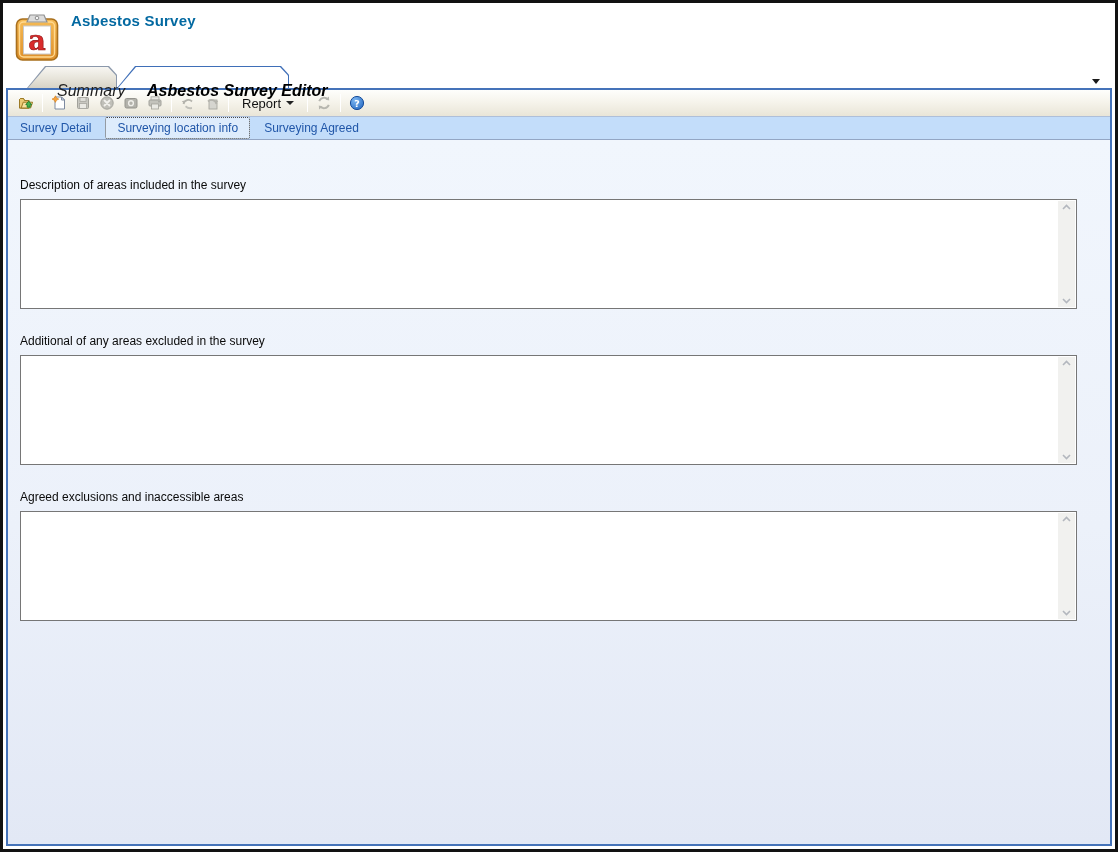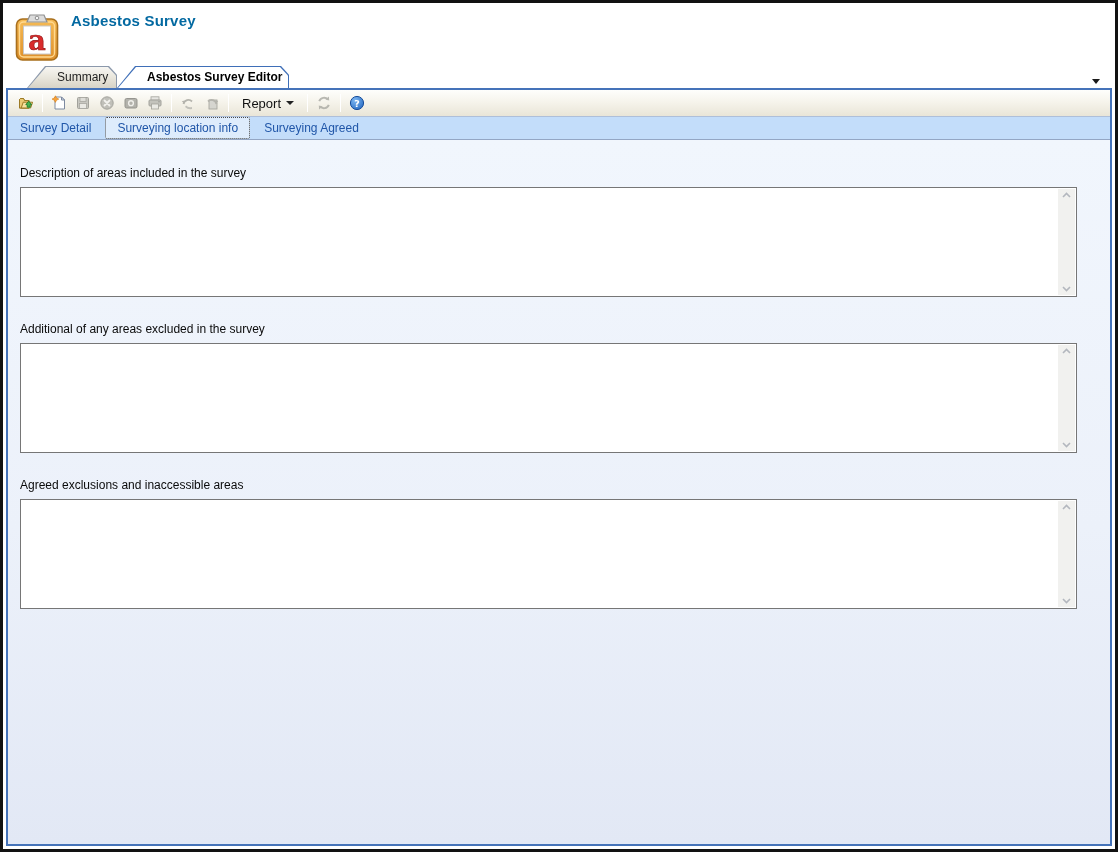--- a/index.html
+++ b/index.html
@@ -16,21 +16,21 @@
     position:absolute; left:68px; top:9px;
     font-size:15px; font-weight:bold; color:#0369a1; letter-spacing:.2px;
   }
 
   
   .tabstrip { position:absolute; left:24px; top:63px; height:22px; display:flex; align-items:flex-end; z-index:3; }
   .tab { position:relative; height:22px; }
   .tab .shape, .tab .shape-inner { position:absolute; clip-path:polygon(18px 0%, calc(100% - 8px) 0%, 100% 40%, 100% 100%, 0% 100%); }
   .tab .shape { inset:0; }
   .tab .shape-inner { left:1px; right:1px; top:1px; bottom:0; }
-  .tab .lbl { position:relative; display:block; padding:4px 14px 0 30px; font-size:12px; white-space:nowrap; }
+  .tab .lbl { position:relative; display:block; padding:16px 14px 0 30px; font-size:16px; white-space:nowrap;font-style:italic; }
   .tab.inactive .shape { background:#8b98ab; }
   .tab.inactive .shape-inner { background:linear-gradient(#f7f6f2, #e7e4da 55%, #d7d3c6); }
   .tab.inactive .lbl { color:#1f1f1f; }
   .tab.active .shape { background:#3f6fb8; }
   .tab.active .shape-inner { background:#fff; }
   .tab.active .lbl { color:#000; font-weight:bold; }
   .tab-dropdown { position:absolute; right:13px; top:74px; width:12px; height:10px; cursor:default; z-index:3; }
   .tab-dropdown i { display:block; width:0; height:0; margin:2px auto 0;
     border-left:4px solid transparent; border-right:4px solid transparent; border-top:5px solid #1a1a1a; }
 
@@ -57,21 +57,21 @@
   
   .subtabs {
     height:23px; flex:0 0 23px; display:flex; align-items:center; padding-left:0;
     background:#c3ddfa; border-bottom:1px solid #93a6c4; font-size:12px;
   }
   .subtab { color:#2056a8; padding:3px 11px; margin-right:2px; border:1px dotted transparent; white-space:nowrap; }
   .subtab.selected { border:1px dotted #4a4a4a; background:rgba(255,255,255,.45); border-radius:2px; }
 
   
   .content { flex:1 1 auto; background:linear-gradient(#f1f6fd 0%, #ecf1fa 55%, #e2e8f5 100%); padding:0 33px 0 12px; overflow:hidden; }
-  .field-label { margin-top:26px; margin-bottom:7px; font-size:12px; color:#0a0a0a; }
+  .field-label { margin-top:38px; margin-bottom:7px; font-size:12px; color:#0a0a0a; }
   .ta-box { position:relative; height:110px; background:#fff; border:1px solid #767676; }
   .ta-box textarea {
     position:absolute; left:1px; top:1px; bottom:1px; right:18px; width:calc(100% - 19px); height:calc(100% - 2px);
     border:none; outline:none; resize:none; background:transparent; overflow:hidden;
     font-family:"Liberation Sans", sans-serif; font-size:12px; padding:3px 5px;
   }
   .vscroll {
     position:absolute; top:1px; bottom:1px; right:1px; width:17px; background:#f1f1ef;
     display:flex; flex-direction:column; justify-content:space-between; align-items:center; padding:3px 0;
   }

